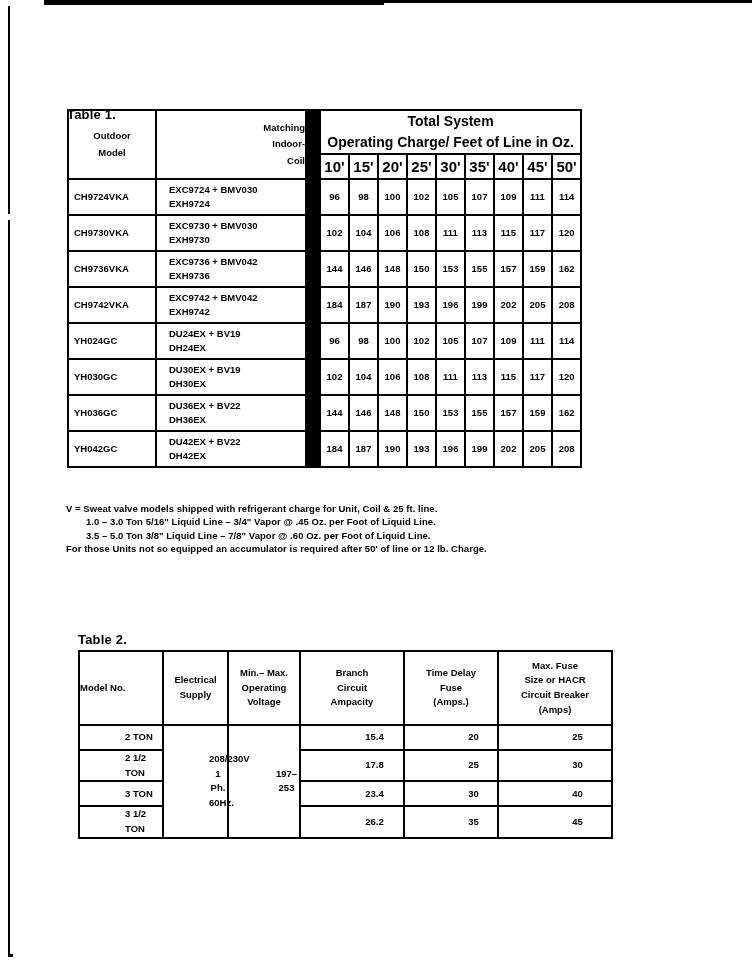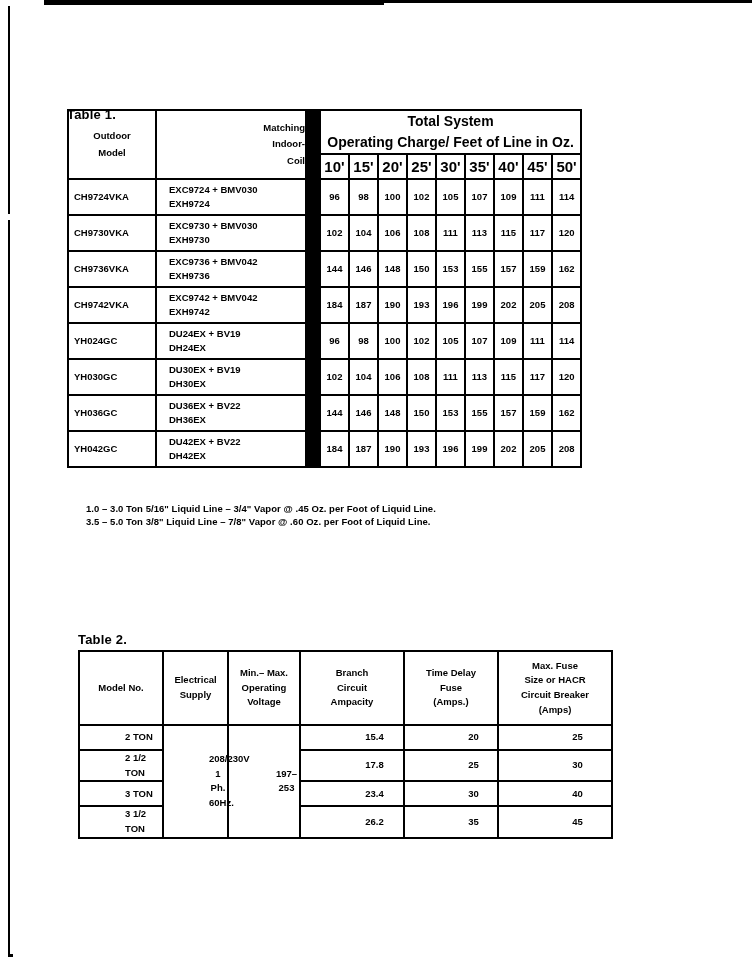--- a/index.html
+++ b/index.html
@@ -184,21 +184,21 @@
     height: 72px;
     font-size: 9.5px;
   }
   .t2 .c1 { width: 84px; text-align: left; padding-left: 7px; }
   .t2 .c2 { width: 65px; margin-top: 32px; }
   .t2 .c3 { width: 72px; }
   .t2 .c4 { width: 104px; }
   .t2 .c5 { width: 94px; }
   .t2 .c6 { width: 114px; }
   .t2 .datarow td { height: 23px; padding-left: 45px; }
-  .t2 .hdr .c1 { text-align: center; padding-left: 0; }
+  .t2 .hdr .c1 { padding-left: 0; }
 </style>
 </head>
 <body>
 
 <div class="page">
 
   <div class="scan-edge-top"></div>
   <div class="scan-edge-top2"></div>
   <div class="scan-edge-left"></div>
   <div class="scan-edge-left-break"></div>
@@ -384,22 +384,24 @@
           <td class="num">199</td>
           <td class="num">202</td>
           <td class="num">205</td>
           <td class="num">208</td>
         </tr>
       </tbody>
     </table>
   </div>
 
   <div class="notes">
+    <div>V = Sweat valve models shipped with refrigerant charge for Unit, Coil &amp; 25 ft. line.</div>
     <div class="indent">1.0 – 3.0 Ton 5/16" Liquid Line – 3/4" Vapor @ .45 Oz. per Foot of Liquid Line.</div>
     <div class="indent">3.5 – 5.0 Ton 3/8"   Liquid Line – 7/8" Vapor @ .60 Oz. per Foot of Liquid Line.</div>
+    <div>For those Units not so equipped an accumulator is required after 50' of line or 12 lb. Charge.</div>
   </div>
 
   <div class="table-caption" style="left:78px; top:632px;">Table 2.</div>
 
   <div class="t2-wrap">
     <table class="t2">
       <colgroup>
         <col style="width:84px">
           <col style="width:65px">
           <col style="width:72px">

